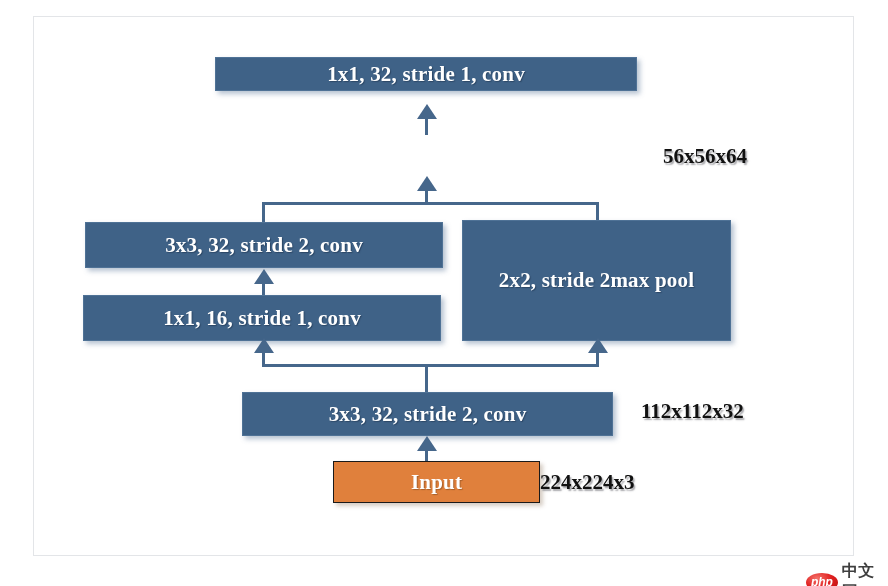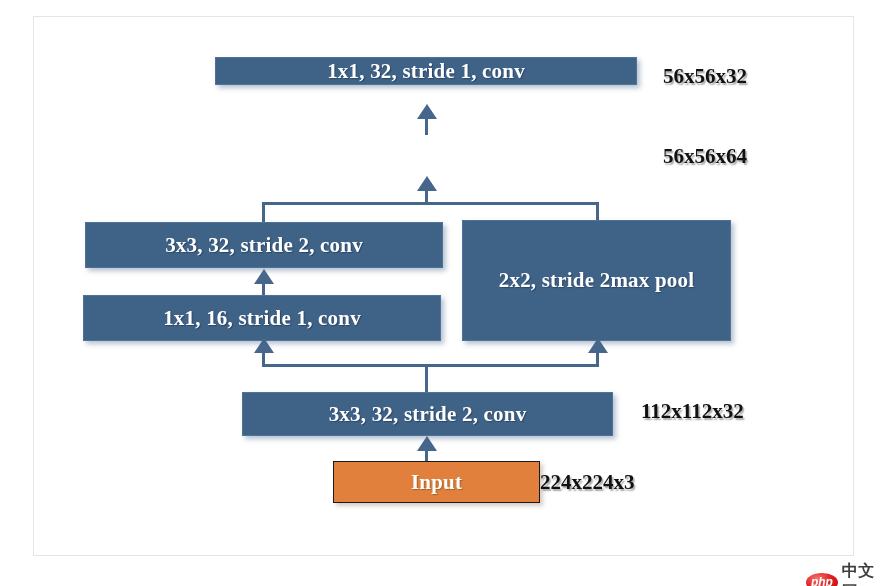--- a/index.html
+++ b/index.html
@@ -118,24 +118,23 @@
     letter-spacing: 0.5px;
   }
 </style>
 </head>
 <body>
 
 <div id="stage">
 
   <div class="canvas-frame"></div>
 
-  <div class="node blue" style="left:215px; top:57px; width:422px; height:28px;">
+  <div class="node blue" style="left:215px; top:57px; width:422px; height:34px;">
     <span>1x1, 32, stride 1, conv</span>
   </div>
-  <div class="dim-label" style="left:663px; top:64px;">56x56x32</div>
 
   <div class="line-v" style="left:425px; top:118px; height:17px;"></div>
   <div class="arrow-up" style="left:417px; top:104px;"></div>
 
   <div class="dim-label" style="left:663px; top:144px;">56x56x64</div>
 
   <div class="line-h" style="left:262px; top:202px; width:337px;"></div>
 
   <div class="line-v" style="left:262px; top:202px; height:21px;"></div>
 

